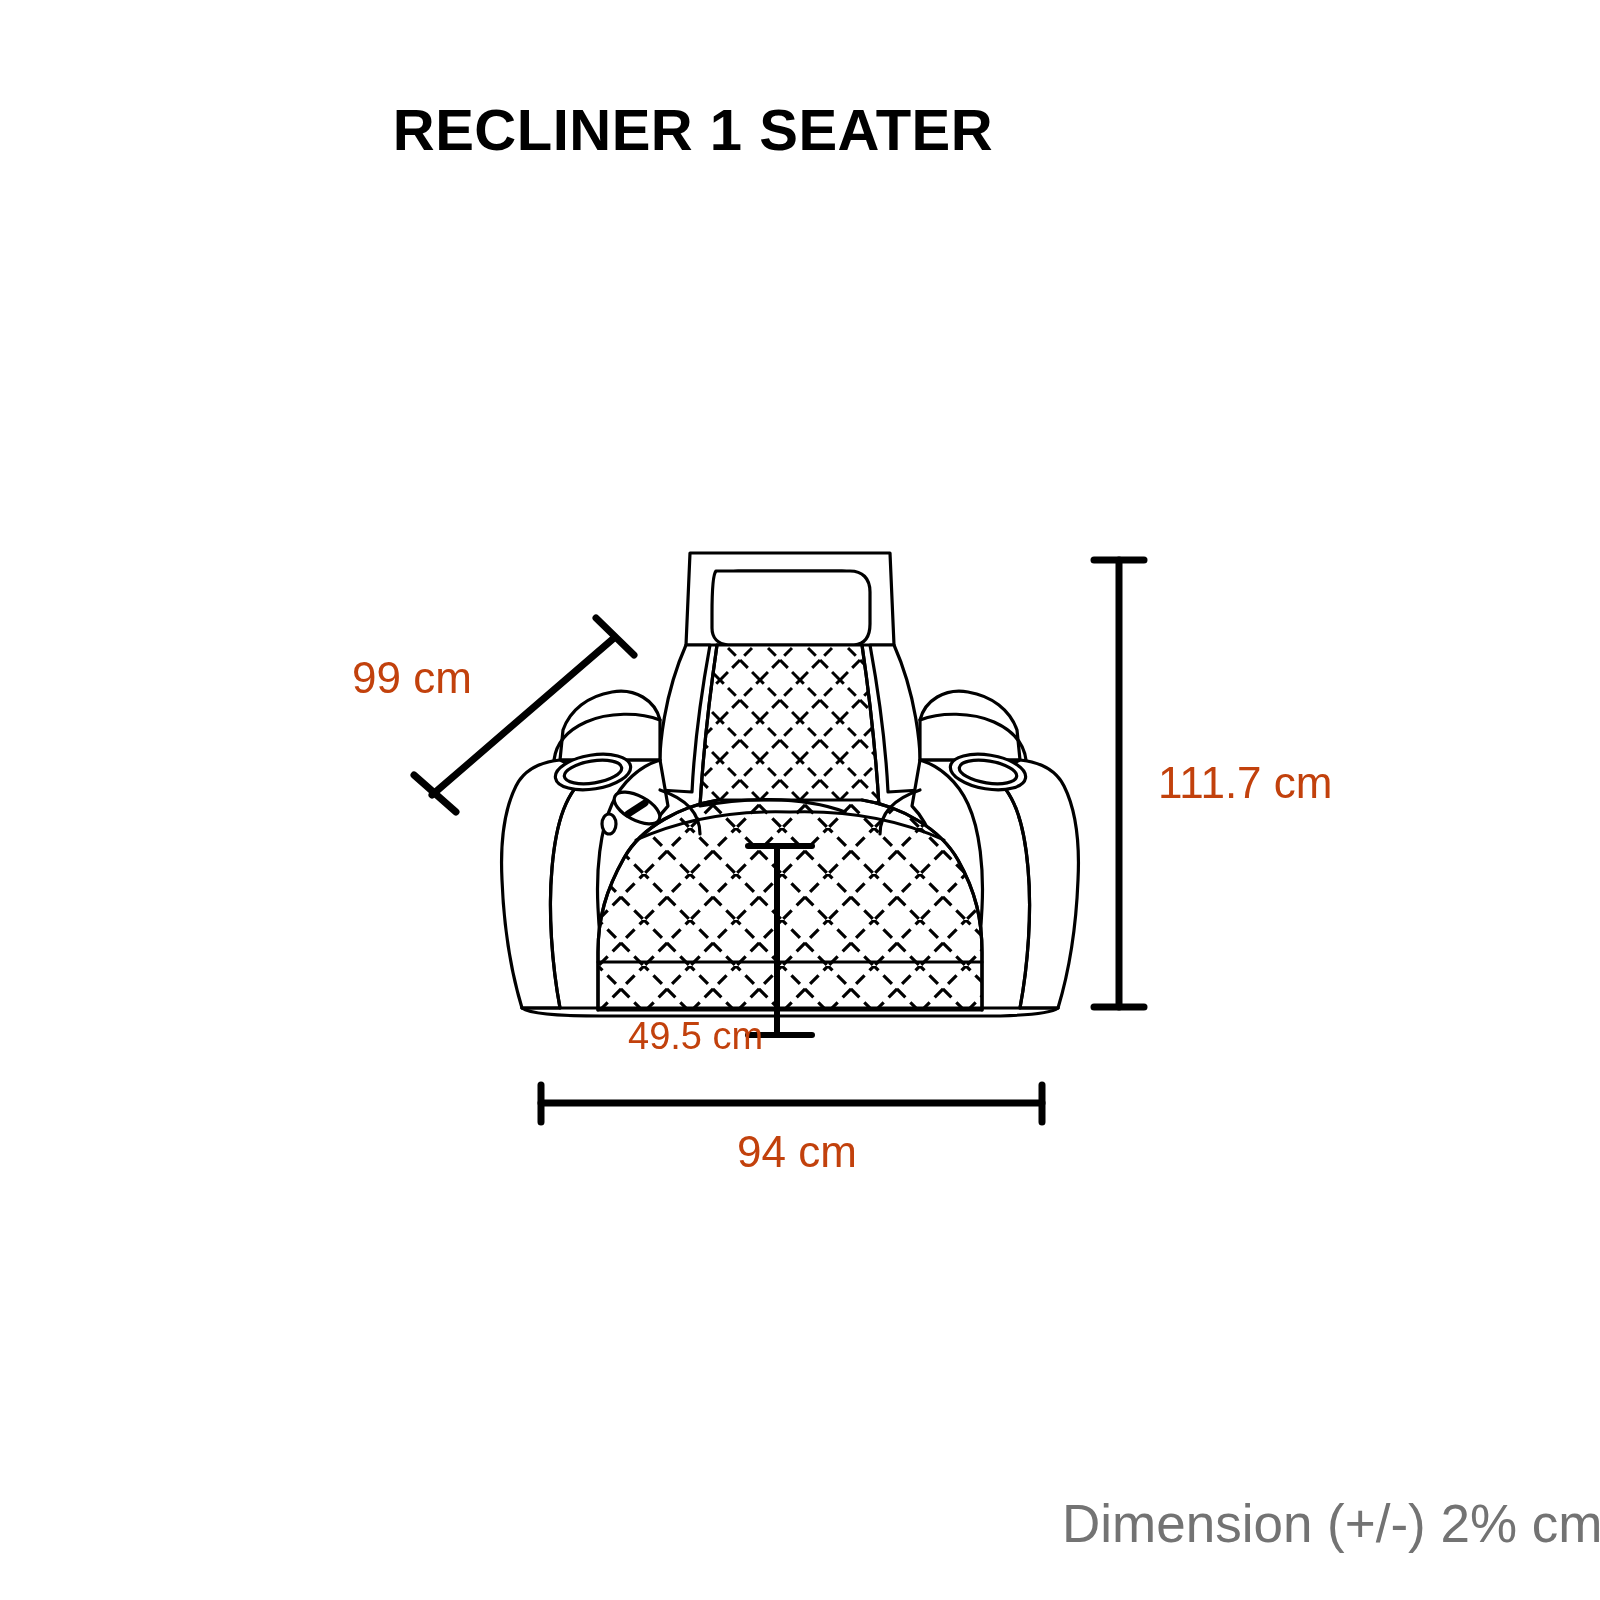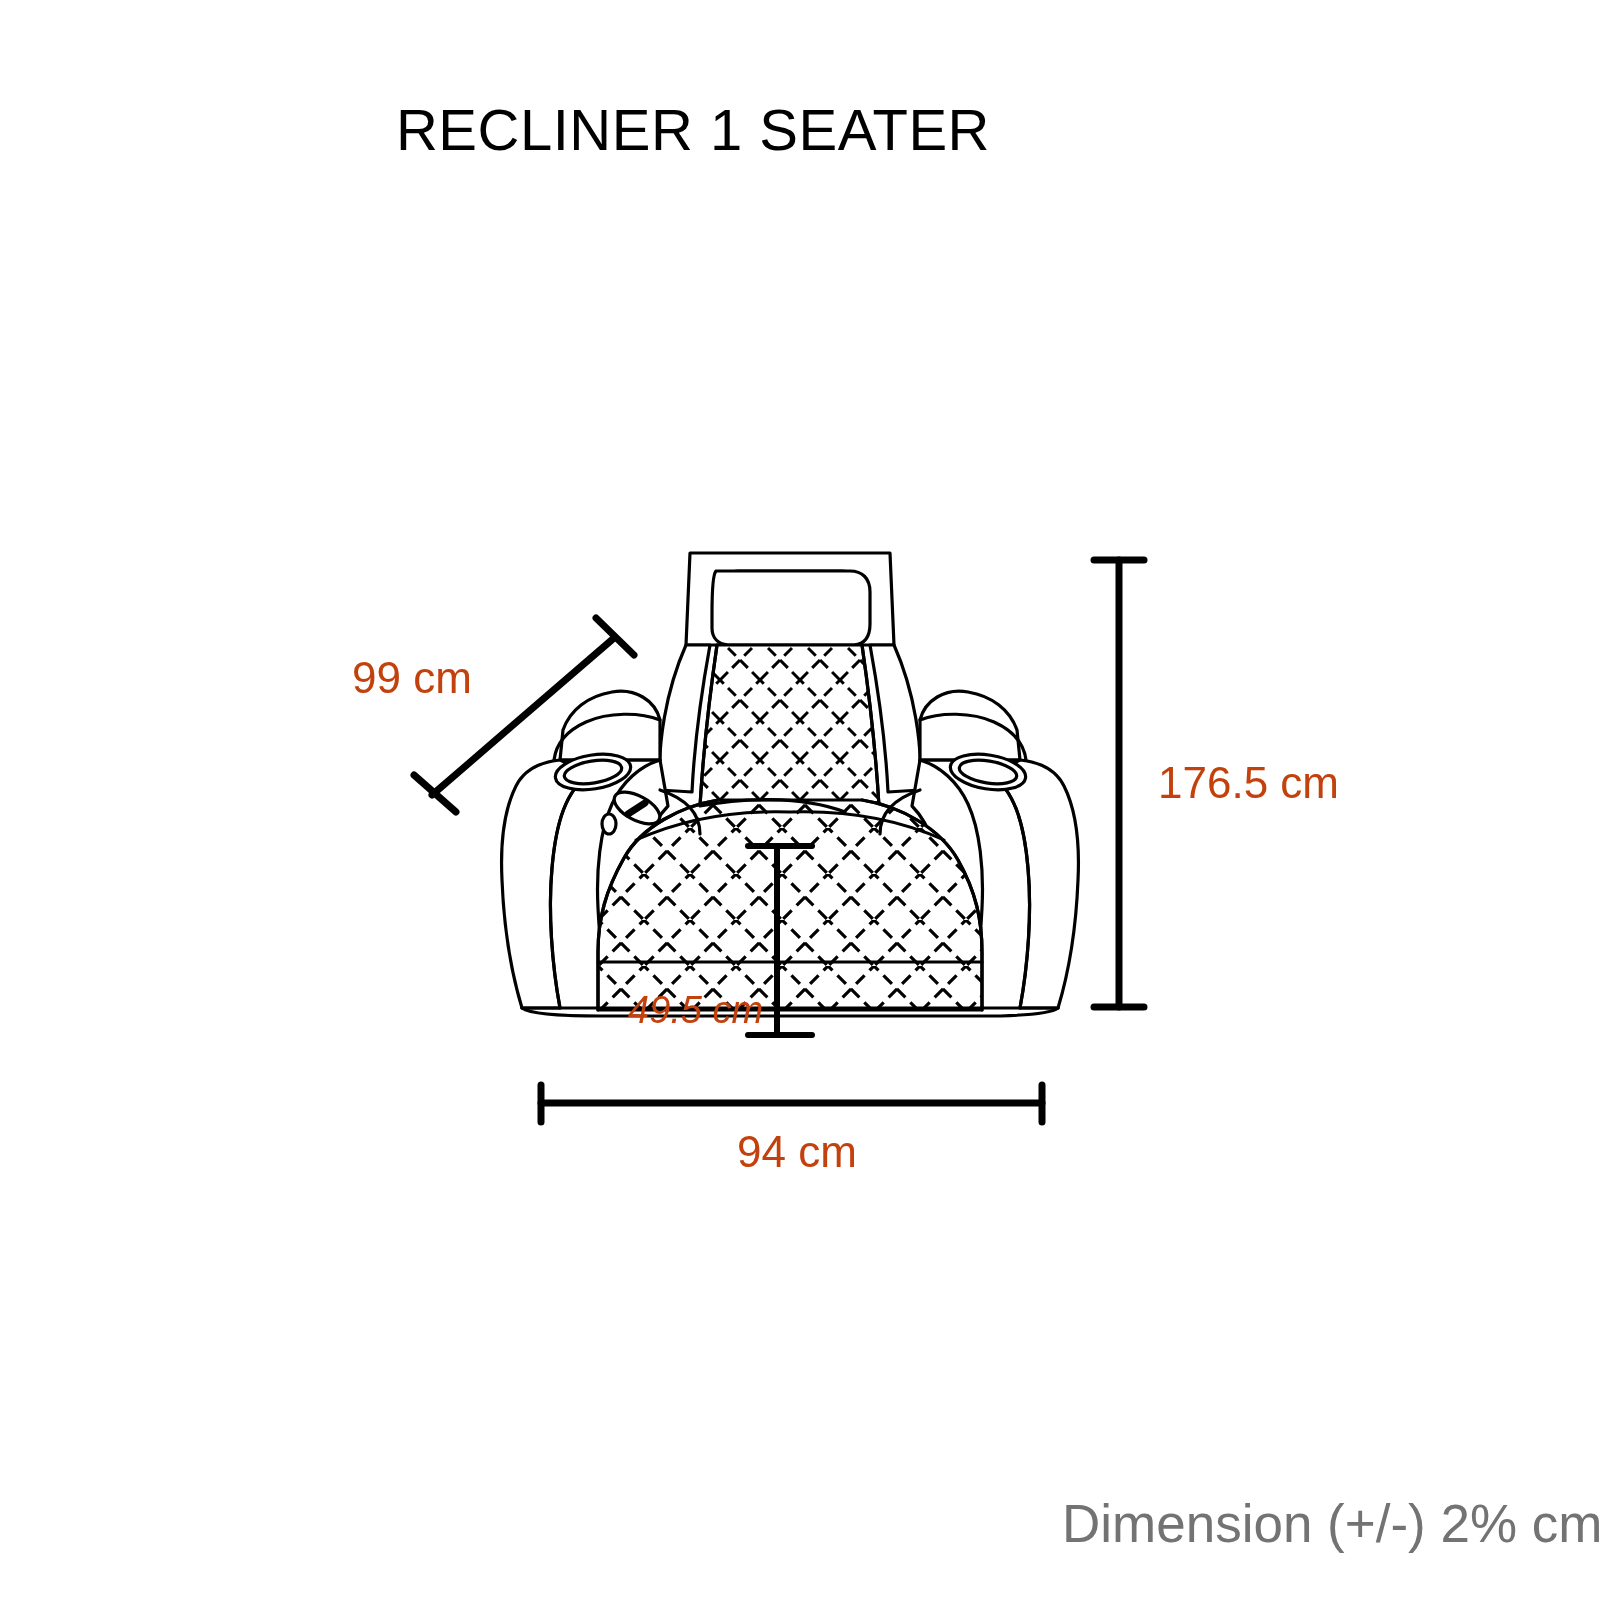--- a/index.html
+++ b/index.html
@@ -15,35 +15,35 @@
     font-family: "Liberation Sans", sans-serif;
     overflow: hidden;
   }
   #title {
     position: absolute;
     left: 0;
     top: 96px;
     width: 1386px;
     text-align: center;
     font-size: 58px;
-    font-weight: 400;
+    font-weight: 700;
     letter-spacing: 0.5px;
     color: #000000;
     white-space: nowrap;
   }
   .dim-label {
     position: absolute;
     color: #c2410c;
     font-size: 44px;
     font-weight: 400;
     white-space: nowrap;
   }
   #label-depth  { left: 352px;  top: 653px; }
   #label-height { left: 1158px; top: 758px; }
-  #label-seat   { left: 628px;  top: 989px; font-size: 38px; font-style: italic; }
+  #label-seat   { left: 628px;  top: 1015px; font-size: 38px; }
   #label-width  { left: 718px;  top: 1127px; margin-left: 19px; }
   #footnote {
     position: absolute;
     left: 1056px;
     top: 1493px;
     font-size: 53px;
     color: #737373;
     white-space: nowrap;
     margin-left: 6px;
   }
@@ -266,21 +266,21 @@
         <path d="M 541 1103 L 1042 1103" fill="none"></path>
         <path d="M 541 1085 L 541 1122" fill="none"></path>
         <path d="M 1042 1085 L 1042 1122" fill="none"></path>
       </g>
 
     </g>
   </svg>
 
   <div class="dim-label" id="label-depth">99 cm</div>
 
-  <div class="dim-label" id="label-height">176.5 cm</div>
+  <div class="dim-label" id="label-height">111.7 cm</div>
 
   <div class="dim-label" id="label-seat">49.5 cm</div>
 
   <div class="dim-label" id="label-width">94 cm</div>
 
   <div id="footnote">Dimension  (+/-) 2% cm</div>
 
 </div>
 
 </body></html>

